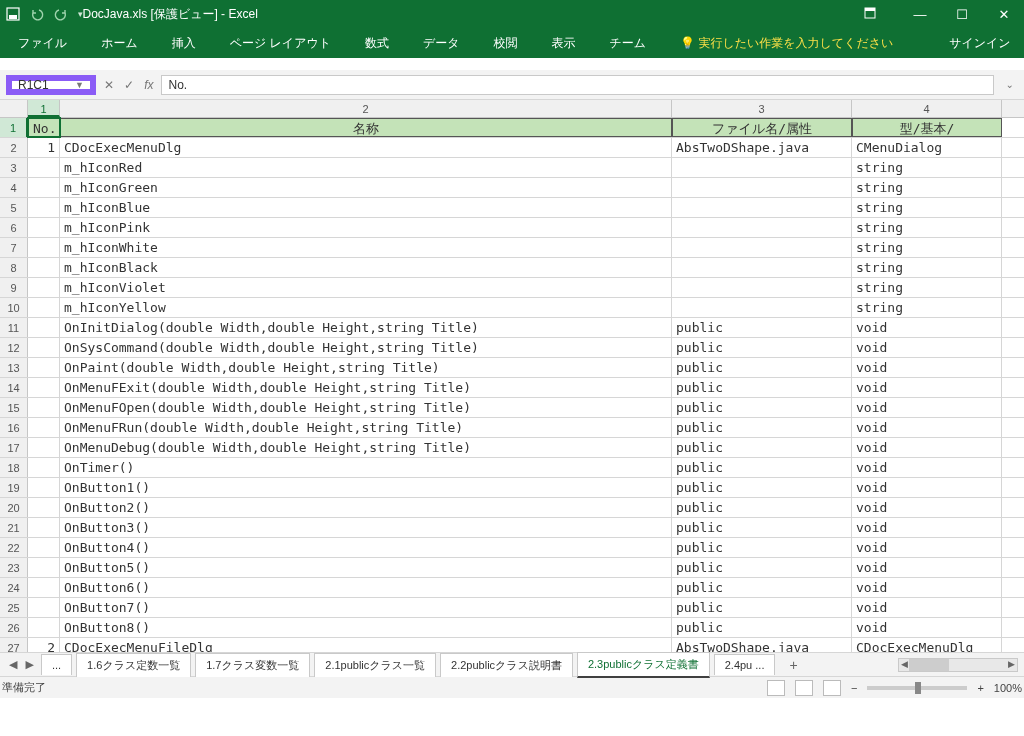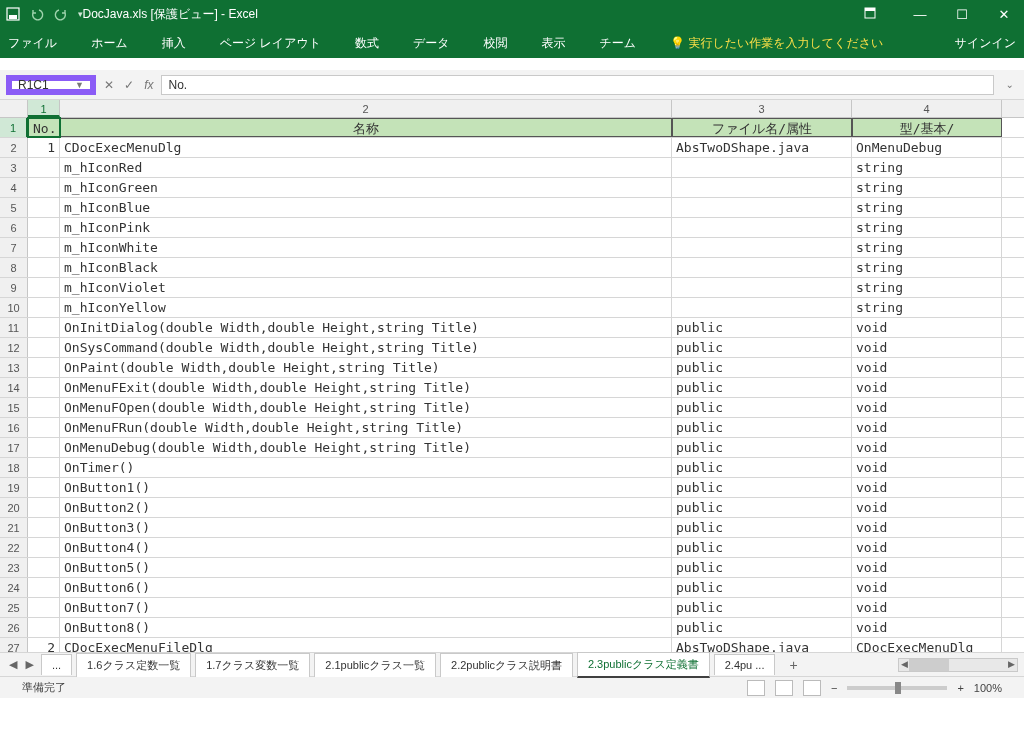--- a/index.html
+++ b/index.html
@@ -3,21 +3,21 @@
 <meta charset="utf-8">
 <style>
 * { margin: 0; padding: 0; box-sizing: border-box; font-family: "Meiryo UI", "Yu Gothic UI", sans-serif; }
 body { background: #fff; width: 1024px; height: 736px; overflow: hidden; font-size: 12px; color: #333; }
 .titlebar { background: #0f7033; height: 28px; display: flex; align-items: center; color: #fff; padding: 0 6px; }
 .titlebar .qat { display: flex; gap: 10px; align-items: center; }
 .titlebar .qat .ico { width: 14px; height: 14px; display: inline-flex; align-items: center; justify-content: center; }
 .titlebar .title-center { flex: 1; text-align: left; font-size: 12px; }
 .titlebar .winbtns { display: flex; gap: 14px; font-size: 13px; }
 .titlebar .winbtns span { width: 28px; text-align: center; cursor: pointer; }
-.ribbon { background: #0f7033; height: 30px; display: flex; align-items: center; color: #fff; padding: 0 2px; gap: 22px; font-size: 12px; }
+.ribbon { background: #0f7033; height: 30px; display: flex; align-items: center; color: #fff; padding: 0 12px; gap: 22px; font-size: 12px; }
 .ribbon .tab { padding: 7px 6px; cursor: pointer; white-space: nowrap; }
 .ribbon .spacer { flex: 1; }
 .namebar { background: #f3f3f3; height: 30px; display: flex; align-items: center; border-bottom: 1px solid #d6d6d6; padding: 0 6px; gap: 8px; margin-top: 12px; }
 .namebox { width: 90px; height: 20px; background: #fff; border: 6px solid #8b5cf6; display: flex; align-items: center; padding: 0 6px; font-size: 12px; }
 .namebox .dd { margin-left: auto; color: #777; font-size: 9px; }
 .fxbar { display: flex; align-items: center; gap: 10px; color: #777; }
 .fxbar .btn { font-size: 12px; cursor: pointer; }
 .formula { flex: 1; height: 20px; background: #fff; border: 1px solid #c9c9c9; padding: 0 6px; display: flex; align-items: center; font-size: 12px; }
 .expand { color: #777; font-size: 10px; padding: 0 4px; }
 .sheet-area { position: relative; height: 552px; overflow: hidden; background: #fff; }
@@ -34,21 +34,21 @@
 .hdr.first { border-right: 1px solid #555; }
 .sel-cell { outline: 2px solid #0f7033; outline-offset: -1px; position: relative; z-index: 2; }
 .right { text-align: right; }
 .tabs { height: 24px; background: #f3f3f3; display: flex; align-items: center; padding: 0 6px; border-top: 1px solid #d6d6d6; gap: 4px; font-size: 11px; }
 .tabs .nav { display: flex; gap: 2px; color: #666; }
 .tabs .nav span { padding: 0 3px; cursor: pointer; }
 .tabs .tabbtn { padding: 4px 10px; background: #fff; border: 1px solid #c9c9c9; border-bottom: none; cursor: pointer; white-space: nowrap; }
 .tabs .tabbtn.active { border-bottom: 2px solid #404040; color: #0f7033; }
 .tabs .scroll-h { margin-left: auto; width: 120px; height: 14px; background: #e8e8e8; border: 1px solid #c9c9c9; position: relative; }
 .tabs .scroll-h .thumb { position: absolute; left: 10px; width: 40px; height: 100%; background: #cdcdcd; }
-.status { height: 22px; background: #f3f3f3; display: flex; align-items: center; padding: 0 22px; font-size: 11px; color: #444; border-top: 1px solid #d6d6d6; }
+.status { height: 22px; background: #f3f3f3; display: flex; align-items: center; padding: 0 2px; font-size: 11px; color: #444; border-top: 1px solid #d6d6d6; }
 .status .right-group { margin-left: auto; display: flex; align-items: center; gap: 10px; }
 .status .viewbtn { width: 18px; height: 16px; border: 1px solid #bbb; background: #fff; }
 .status .zoom-slider { width: 100px; height: 4px; background: #ccc; position: relative; }
 .status .zoom-slider .th { position: absolute; left: 48px; top: -4px; width: 6px; height: 12px; background: #888; }
 svg { display: block; }
 </style>
 </head>
 <body>
 
 <div class="titlebar">
@@ -135,21 +135,21 @@
     <div class="cell c-w3 hdr">ファイル名/属性</div>
     <div class="cell c-w4 hdr">型/基本/</div>
   </div>
 
   <div id="data-rows">
       <div class="row">
         <div class="rh">2</div>
         <div class="cell c-w1 right">1</div>
         <div class="cell c-w2">CDocExecMenuDlg</div>
         <div class="cell c-w3">AbsTwoDShape.java</div>
-        <div class="cell c-w4">OnMenuDebug</div>
+        <div class="cell c-w4">CMenuDialog</div>
       </div>
       <div class="row">
         <div class="rh">3</div>
         <div class="cell c-w1 right"></div>
         <div class="cell c-w2">m_hIconRed</div>
         <div class="cell c-w3"></div>
         <div class="cell c-w4">string</div>
       </div>
       <div class="row">
         <div class="rh">4</div>

